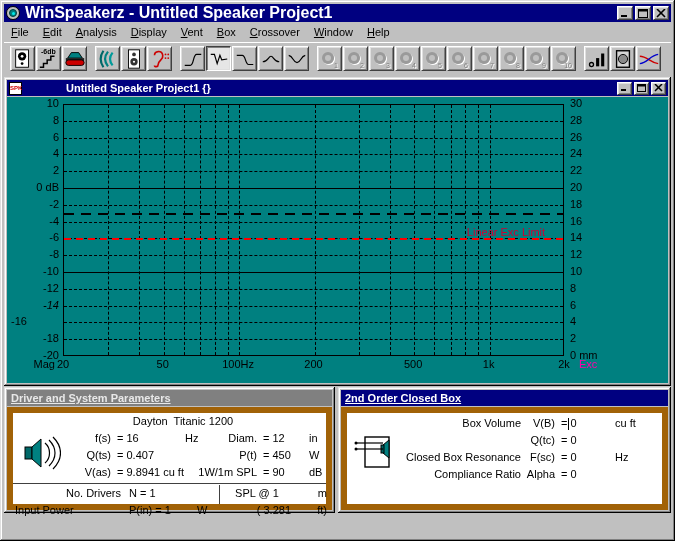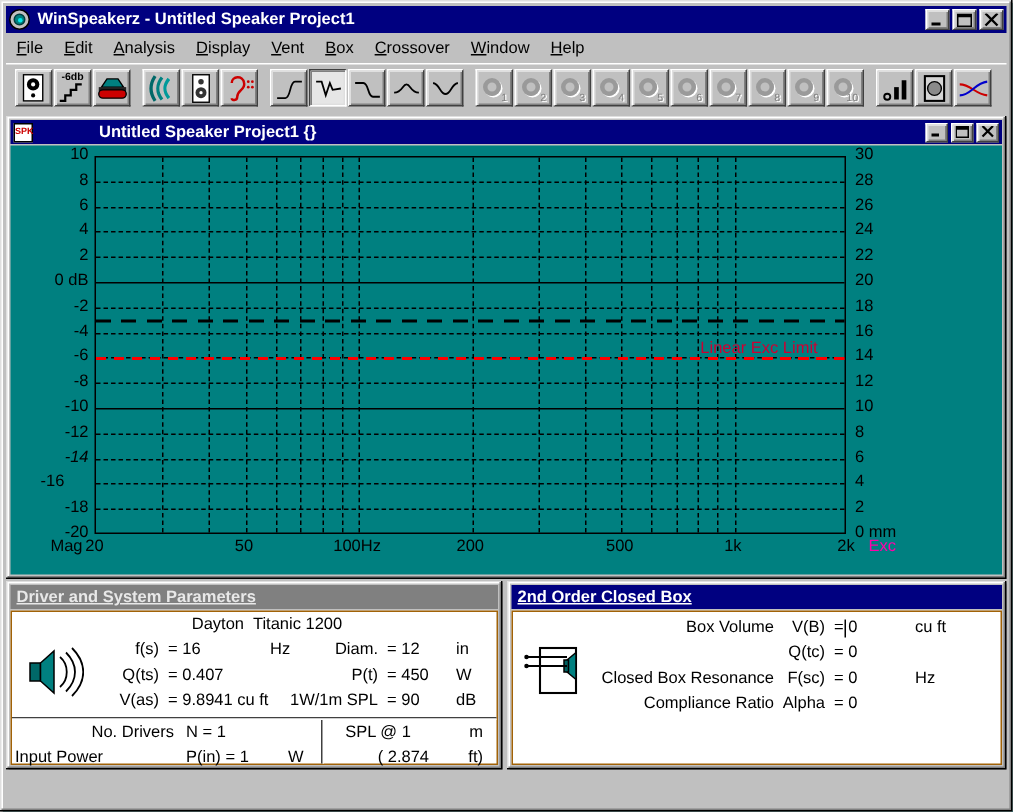--- a/index.html
+++ b/index.html
@@ -8,21 +8,21 @@
   #window { position:absolute; inset:0; background:#c0c0c0;
             box-shadow: inset -1px -1px 0 #000, inset 1px 1px 0 #dfdfdf,
                         inset -2px -2px 0 #808080, inset 2px 2px 0 #fff; }
   
   #titlebar { position:absolute; left:4px; top:4px; right:4px; height:18px;
               background:#000080; display:flex; align-items:center; padding:0 2px; }
   #app-icon { width:14px; height:14px; border-radius:50%; background:#c0c0c0;
               border:1px solid #000; position:relative; flex:0 0 auto; }
   #app-icon::before { content:""; position:absolute; inset:2px; border-radius:50%; background:#008080; border:1px solid #004040; }
   #app-icon::after  { content:""; position:absolute; left:5px; top:5px; width:3px; height:3px; border-radius:50%; background:#00eaea; }
-  #app-title { color:#fff; font-weight:bold; font-size:11px; margin-left:5px; white-space:nowrap; }
+  #app-title { color:#fff; font-weight:bold; font-size:16px; margin-left:5px; white-space:nowrap; }
   .tb-btns { margin-left:auto; display:flex; gap:2px; }
   .wbtn { width:16px; height:14px; background:#c0c0c0; border:1px solid;
           border-color:#fff #404040 #404040 #fff; box-shadow: inset 1px 1px 0 #dfdfdf, inset -1px -1px 0 #808080;
           display:flex; align-items:center; justify-content:center; padding:0; }
   .wbtn svg { display:block; }
   
   #menubar { position:absolute; left:4px; top:23px; right:4px; height:18px;
              display:flex; align-items:center; }
   .menu-item { padding:2px 7px; cursor:default; }
   
@@ -65,21 +65,21 @@
   .panel { position:absolute; top:387px; height:126px; background:#c0c0c0;
            box-shadow: inset -1px -1px 0 #000, inset 1px 1px 0 #dfdfdf,
                        inset -2px -2px 0 #808080, inset 2px 2px 0 #fff; padding:3px; }
   #driver-panel { left:4px;  width:331px; }
   #box-panel    { left:338px; width:333px; }
   .panel-title { height:16px; display:flex; align-items:center; padding:0 4px;
                  font-weight:bold; color:#fff; font-size:11px;text-decoration:underline; }
   .panel-title.gray { background:#808080; color:#e8e8e8; }
   .panel-title.navy { background:#000080; }
   .panel-body { position:relative; margin-top:1px; height:calc(100% - 17px);
-                background:#fff; border:1px solid #a16207; }
+                background:#fff; border:6px solid #a16207; }
   .pspan { position:absolute; white-space:nowrap; }
   #dp-hdiv { position:absolute; left:0; right:0; top:70px; height:2px;
              border-top:1px solid #404040; border-bottom:1px solid #fff; }
   #dp-vdiv { position:absolute; left:206px; top:72px; bottom:0; width:2px;
              border-left:1px solid #404040; border-right:1px solid #fff; }
   #bp-caret { position:absolute; left:221px; top:5px; width:1px; height:12px; background:#000; }
   .panel-icon { position:absolute; }
   
   #statusbar { position:absolute; left:4px; right:4px; top:516px; height:21px;
                display:flex; align-items:center; gap:3px; padding:2px 1px 0 0; }
@@ -351,21 +351,21 @@
         <span class="axis-label" style="left: 4px; top: 134.4px; width: 48px; text-align: right;">-6</span>
         <span class="axis-label" style="left: 563px; top: 134.4px;">14</span>
         <span class="axis-label" style="left: 4px; top: 151.2px; width: 48px; text-align: right;">-8</span>
         <span class="axis-label" style="left: 563px; top: 151.2px;">12</span>
         <span class="axis-label" style="left: 4px; top: 168px; width: 48px; text-align: right;">-10</span>
         <span class="axis-label" style="left: 563px; top: 168px;">10</span>
         <span class="axis-label" style="left: 4px; top: 184.8px; width: 48px; text-align: right;">-12</span>
         <span class="axis-label" style="left: 563px; top: 184.8px;">8</span>
         <span class="axis-label" style="left: 4px; top: 201.6px; width: 48px; text-align: right; font-style: italic;">-14</span>
         <span class="axis-label" style="left: 563px; top: 201.6px;">6</span>
-        <span class="axis-label" style="left: 4px; top: 218.4px; width: 48px; text-align: center;">-16</span>
+        <span class="axis-label" style="left: 4px; top: 218.4px; width: 48px; text-align: left;">-16</span>
         <span class="axis-label" style="left: 563px; top: 218.4px;">4</span>
         <span class="axis-label" style="left: 4px; top: 235.2px; width: 48px; text-align: right;">-18</span>
         <span class="axis-label" style="left: 563px; top: 235.2px;">2</span>
         <span class="axis-label" style="left: 4px; top: 252px; width: 48px; text-align: right;">-20</span>
         <span class="axis-label" style="left: 563px; top: 252px;">0 mm</span>
         <span class="axis-label" style="left: 34px; top: 261px; width: 44px; text-align: center;">20</span>
         <span class="axis-label" style="left: 133.684px; top: 261px; width: 44px; text-align: center;">50</span>
         <span class="axis-label" style="left: 209.092px; top: 261px; width: 44px; text-align: center;">100Hz</span>
         <span class="axis-label" style="left: 284.5px; top: 261px; width: 44px; text-align: center;">200</span>
         <span class="axis-label" style="left: 384.184px; top: 261px; width: 44px; text-align: center;">500</span>
@@ -407,21 +407,21 @@
         <span class="pspan" style="left: 148px; top: 53px; width: 96px; text-align: right;">1W/1m SPL</span>
         <span class="pspan" style="left: 250px; top: 53px;">= 90</span>
         <span class="pspan" style="left: 296px; top: 53px;">dB</span>
         <span class="pspan" style="left: 2px; top: 74px; width: 106px; text-align: right;">No. Drivers</span>
         <span class="pspan" style="left: 116px; top: 74px;">N = 1</span>
         <span class="pspan" style="left: 2px; top: 91px; width: 106px; ">Input Power</span>
         <span class="pspan" style="left: 116px; top: 91px;">P(in) = 1</span>
         <span class="pspan" style="left: 184px; top: 91px;">W</span>
         <span class="pspan" style="left: 210px; top: 74px; width: 68px; text-align: center;">SPL @ 1</span>
         <span class="pspan" style="left: 288px; top: 74px; width: 26px; text-align: right;">m</span>
-        <span class="pspan" style="left: 210px; top: 91px; width: 68px; text-align: right;">( 2.874</span>
+        <span class="pspan" style="left: 210px; top: 91px; width: 68px; text-align: right;">( 3.281</span>
         <span class="pspan" style="left: 288px; top: 91px; width: 26px; text-align: right;">ft)</span>
       </div>
   </div>
 
   <div id="box-panel" class="panel">
     <div class="panel-title navy">
       <span>2nd Order Closed Box</span>
     </div>
     <div class="panel-body" id="box-body">
       <svg class="panel-icon" style="left:6px;top:16px;" width="46" height="46" viewBox="0 0 46 46">

